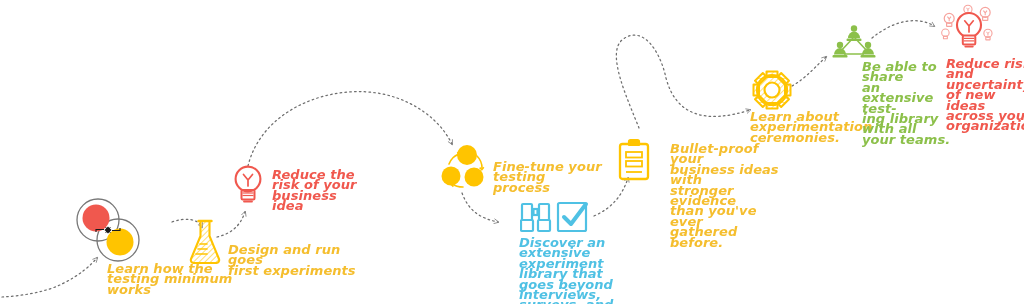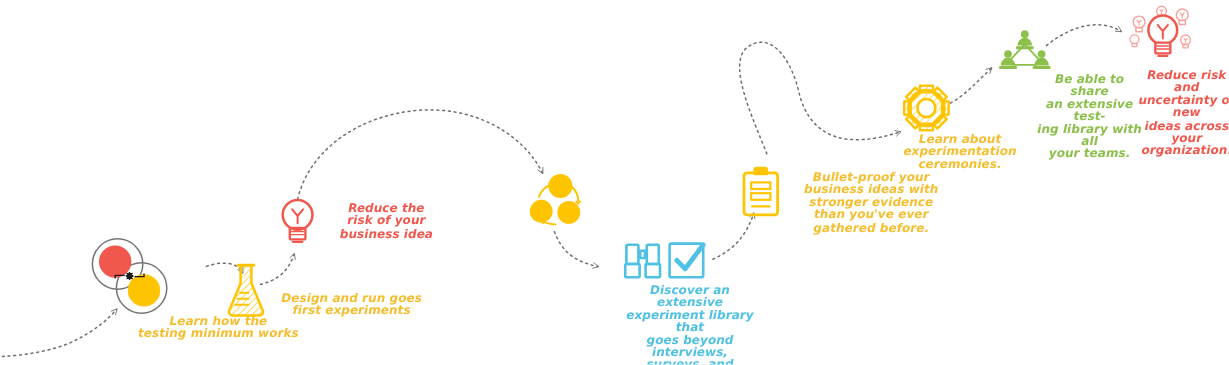--- a/index.html
+++ b/index.html
@@ -26,26 +26,25 @@
     height: 304px;
     pointer-events: none;
   }
   .node {
     position: absolute;
   }
   .caption {
     position: absolute;
     font-family: "DejaVu Sans", sans-serif;
     font-style: italic;
-    font-size: 10px;
+    font-size: 13px;
     line-height: 10.4px;
     letter-spacing: 0.05px;
     font-weight: 600;
     white-space: pre-line;
-    text-align: center;
   }
   .c-yellow { color: #F5BE2E; }
   .c-red    { color: #F0584E; }
   .c-blue   { color: #4FC1E4; }
   .c-green  { color: #8CC04A; }
 </style>
 </head>
 <body>
 
 <div id="canvas">
@@ -123,20 +122,22 @@
       <circle cx="11" cy="33" r="9.5" fill="#FFC400"></circle>
       <circle cx="34" cy="34" r="9.5" fill="#FFC400"></circle>
       <path d="M9,21 C11,16 14,13 18,11.5" fill="none" stroke="#FFC400" stroke-width="1.6" stroke-linecap="round"></path>
       <path d="M17.5,9 L18.5,11.8 L15.6,12.6" fill="none" stroke="#FFC400" stroke-width="1.5"></path>
       <path d="M37,13 C40,16 42,21 42,25" fill="none" stroke="#FFC400" stroke-width="1.6" stroke-linecap="round"></path>
       <path d="M43.8,24.3 L41.9,26.6 L39.6,24.6" fill="none" stroke="#FFC400" stroke-width="1.5"></path>
       <path d="M23,44 C19,44 15,43 12,41" fill="none" stroke="#FFC400" stroke-width="1.6" stroke-linecap="round"></path>
       <path d="M13.8,38.7 L11,41.3 L13.4,43.6" fill="none" stroke="#FFC400" stroke-width="1.5"></path>
     </svg>
   </div>
+  <div class="caption c-yellow" style="left:493px; top:162px; width:110px;">Fine-tune your
+testing process</div>
 
   <div class="node" style="left:520px; top:199px;">
     <svg width="72" height="36" viewBox="0 0 72 36">
       <g stroke="#4FC1E4" stroke-width="2.2" fill="none">
         <rect x="2" y="5" width="10" height="16" rx="1"></rect>
         <rect x="19" y="5" width="10" height="16" rx="1"></rect>
         <rect x="1" y="21" width="12" height="11" rx="1"></rect>
         <rect x="18" y="21" width="12" height="11" rx="1"></rect>
         <line x1="12" y1="10" x2="19" y2="10"></line>
         <line x1="12" y1="16" x2="19" y2="16"></line>

